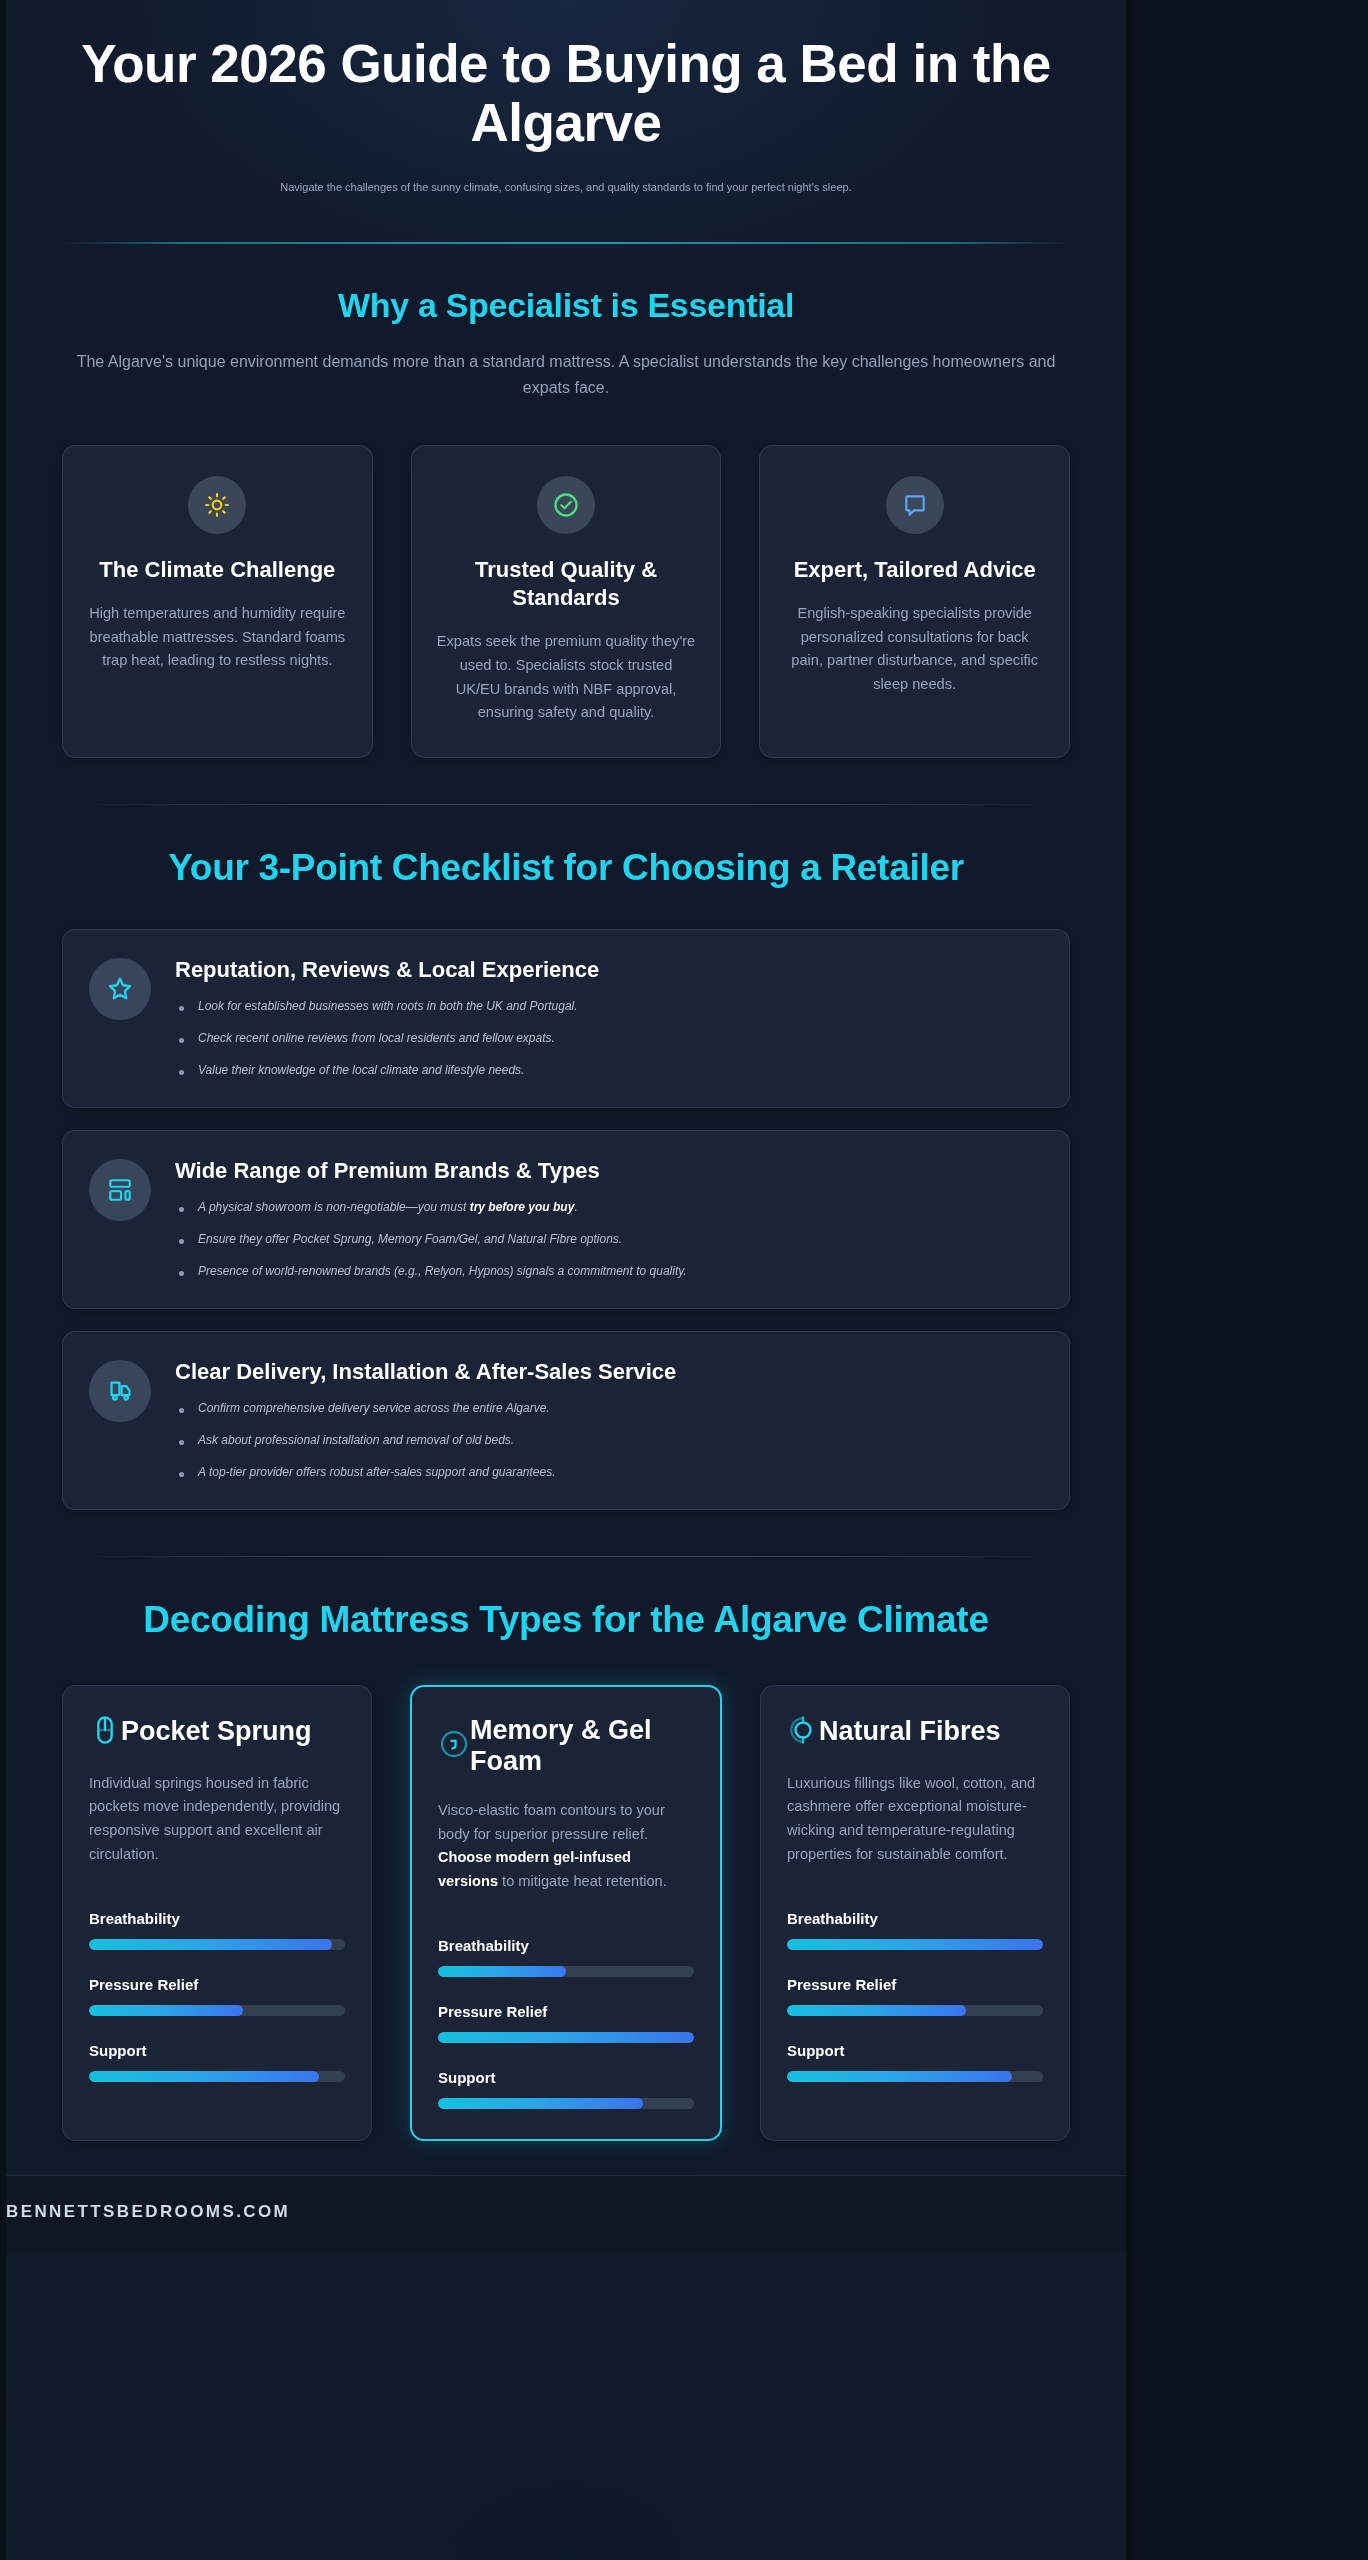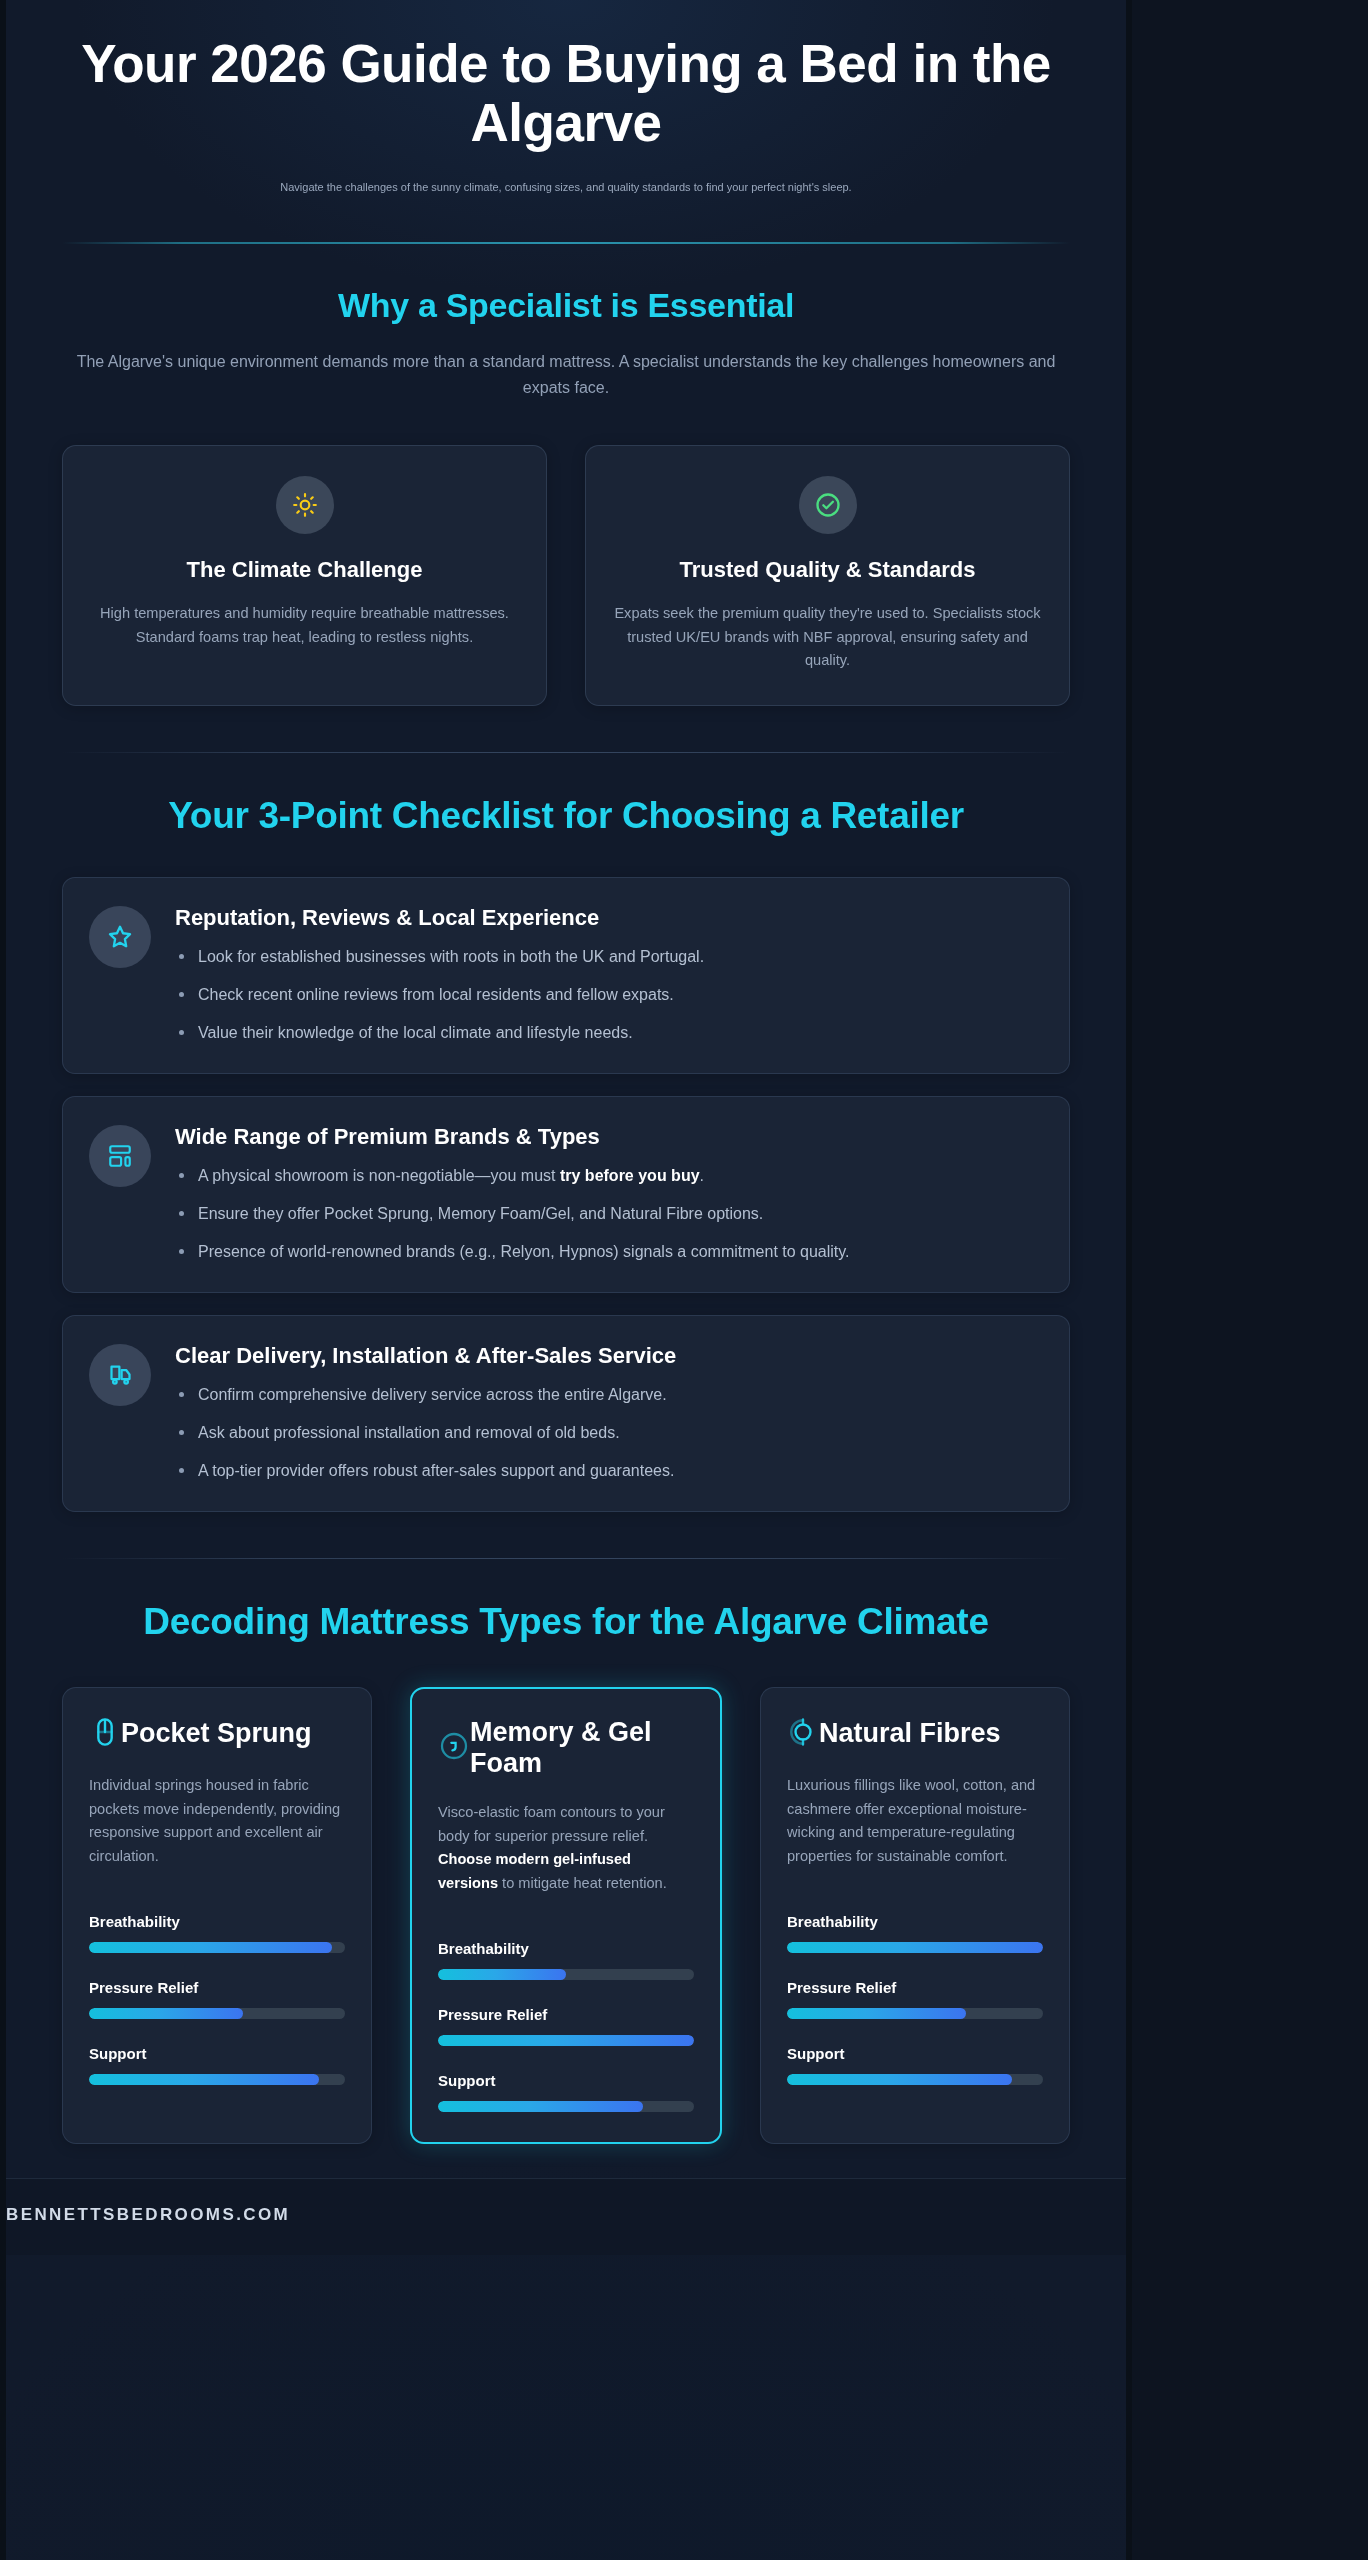--- a/index.html
+++ b/index.html
@@ -140,24 +140,25 @@
   .check-body h3 {
     font-size: 22px;
     color: #ffffff;
     font-weight: 700;
     margin-bottom: 14px;
   }
   .check-body ul { list-style: none; }
   .check-body li {
     position: relative;
     padding-left: 23px;
-    font-size: 16px;
+    font-size: 12px;
     line-height: 1.5;
     color: #b4c0d2;
     margin-bottom: 14px;
+    font-style: italic;
   }
   .check-body li:last-child { margin-bottom: 0; }
   .check-body li::before {
     content: "";
     position: absolute;
     left: 4px; top: 9px;
     width: 5px; height: 5px;
     border-radius: 50%;
     background: #8c9cb4;
   }
@@ -261,20 +262,29 @@
           <div class="feature-icon">
             <svg width="28" height="28" viewBox="0 0 24 24" fill="none" stroke="#4ade80" stroke-width="2" stroke-linecap="round" stroke-linejoin="round">
               <circle cx="12" cy="12" r="9"></circle>
               <path d="M8 12.2l2.6 2.6L16.2 9.2"></path>
             </svg>
           </div>
           <h3>Trusted Quality &amp; Standards</h3>
           <p>Expats seek the premium quality they're used to. Specialists stock trusted UK/EU brands with NBF approval, ensuring safety and quality.</p>
         </article>
 
+        <article class="feature-card">
+          <div class="feature-icon">
+            <svg width="26" height="26" viewBox="0 0 24 24" fill="none" stroke="#60a5fa" stroke-width="2" stroke-linecap="round" stroke-linejoin="round">
+              <path d="M5 4h14a1 1 0 0 1 1 1v11a1 1 0 0 1-1 1h-8l-4 4v-4H5a1 1 0 0 1-1-1V5a1 1 0 0 1 1-1z"></path>
+            </svg>
+          </div>
+          <h3>Expert, Tailored Advice</h3>
+          <p>English-speaking specialists provide personalized consultations for back pain, partner disturbance, and specific sleep needs.</p>
+        </article>
 
       </div>
     </section>
 
     <div class="hr-soft"></div>
 
     <section class="section">
       <h2 class="section-title wide">Your 3-Point Checklist for Choosing a Retailer</h2>
 
       <div class="check-list">

